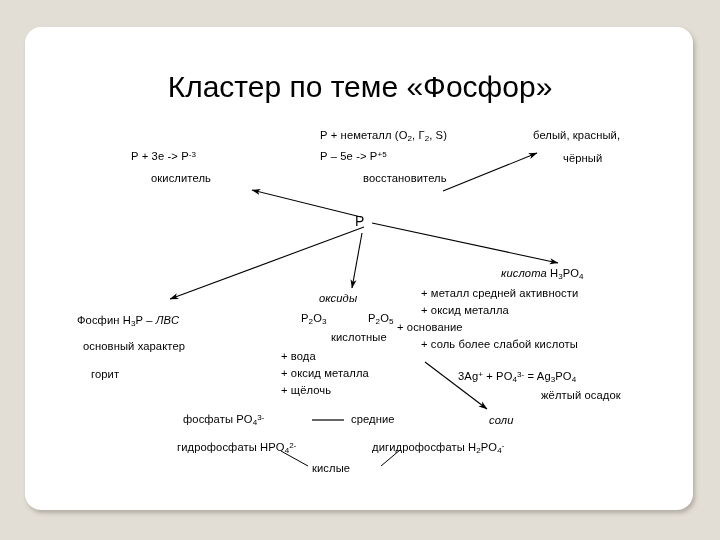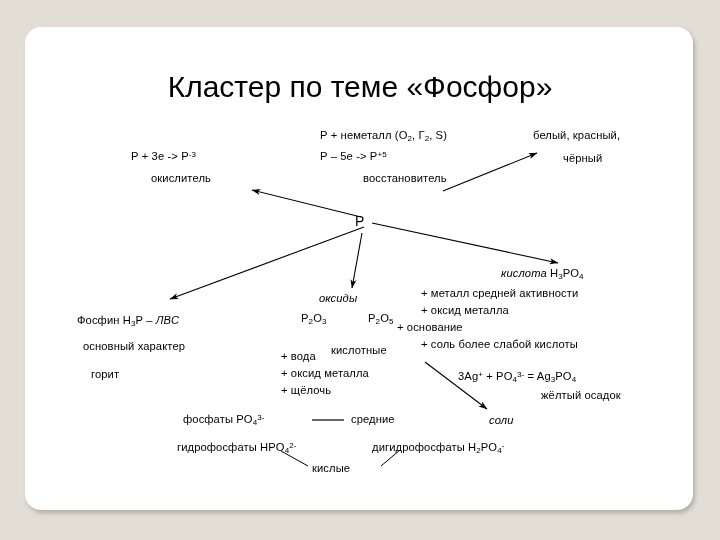--- a/index.html
+++ b/index.html
@@ -103,21 +103,21 @@
   <div class="tx" style="left:533px; top:129px;">белый, красный,</div>
   <div class="tx" style="left:563px; top:152px;">чёрный</div>
 
   <div class="tx" style="left:77px; top:314px;"><span>Фосфин Н</span><sub>3</sub><span>Р – </span><span class="it">ЛВС</span></div>
   <div class="tx" style="left:83px; top:340px;">основный характер</div>
   <div class="tx" style="left:91px; top:368px;">горит</div>
 
   <div class="tx it" style="left:319px; top:292px;">оксиды</div>
   <div class="tx" style="left:301px; top:312px;"><span>P</span><sub>2</sub><span>O</span><sub>3</sub></div>
   <div class="tx" style="left:368px; top:312px;"><span>P</span><sub>2</sub><span>O</span><sub>5</sub></div>
-  <div class="tx" style="left:331px; top:344px;">кислотные</div>
+  <div class="tx" style="left:331px; top:331px;">кислотные</div>
   <div class="tx" style="left:281px; top:350px;text-align:center;">+  вода</div>
   <div class="tx" style="left:281px; top:367px;">+ оксид металла</div>
   <div class="tx" style="left:281px; top:384px;">+ щёлочь</div>
 
   <div class="tx" style="left:501px; top:267px;"><span class="it">кислота </span><span>H</span><sub>3</sub><span>PO</span><sub>4</sub></div>
   <div class="tx" style="left:421px; top:287px;">+ металл средней активности</div>
   <div class="tx" style="left:421px; top:304px;">+ оксид металла</div>
   <div class="tx" style="left:397px; top:321px;">+ основание</div>
   <div class="tx" style="left:421px; top:338px;">+ соль более слабой кислоты</div>
 

